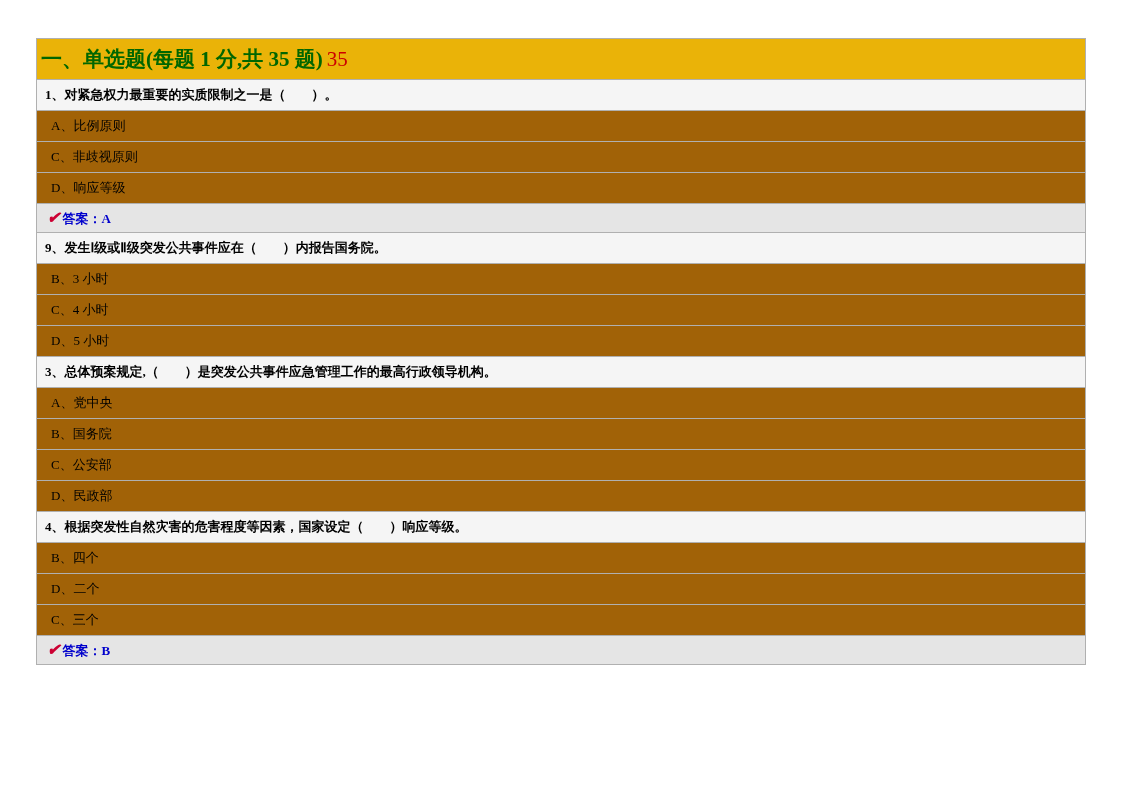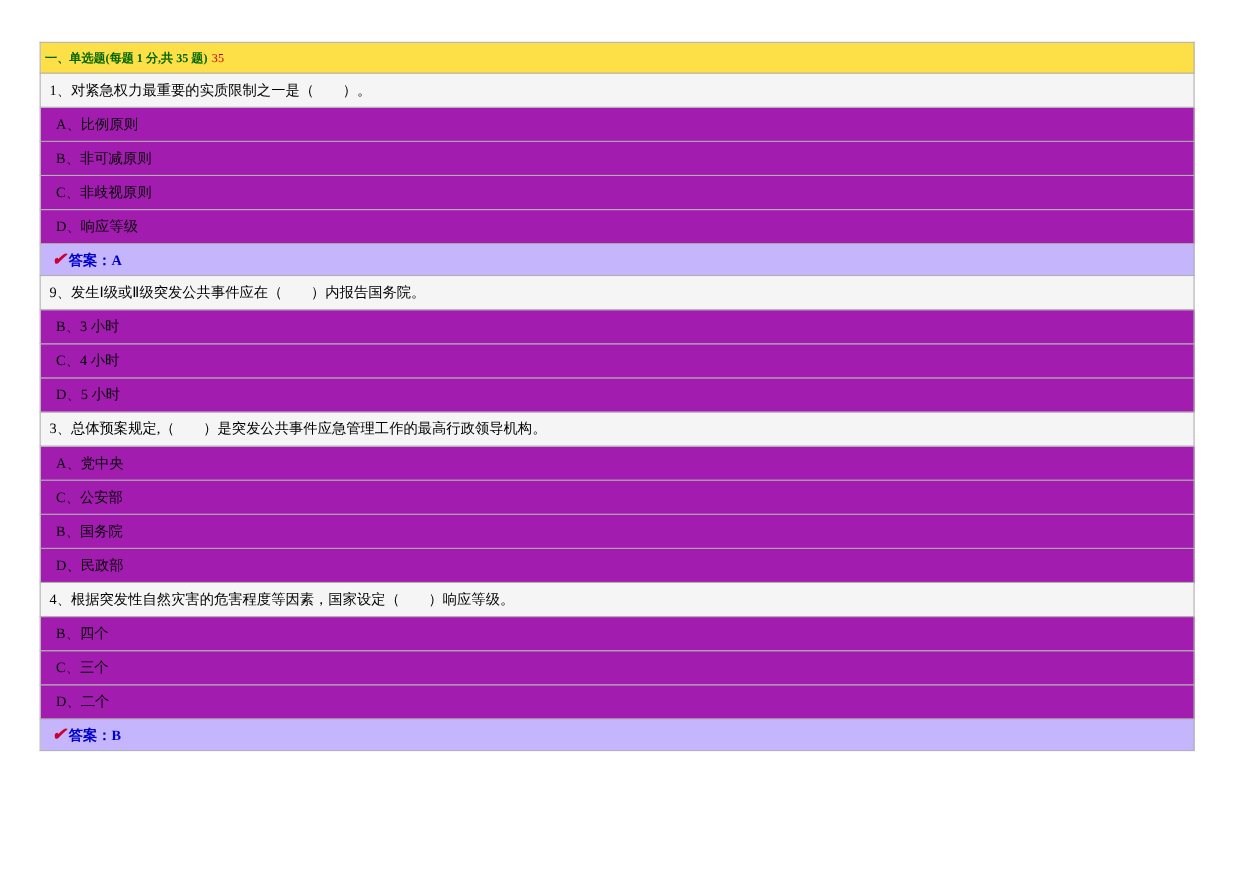--- a/index.html
+++ b/index.html
@@ -19,44 +19,44 @@
     border-collapse: collapse;
     border: 1px solid #888;
   }
   td {
     border: 1px solid #b0b0b0;
     padding: 0;
     vertical-align: middle;
     background: #fff;
   }
   .section-header {
-    background: #fde047;
+    background: #eab308;
     padding: 6px 4px 6px 4px;
-    font-size: 11px;
+    font-size: 21px;
     font-weight: bold;
     color: #006600;
   }
   .section-header .count {
     color: #cc0000;
     font-weight: normal;
     margin-left: 4px;
   }
   .question-row td {
     background: #f5f5f5;
-    font-weight: normal;
+    font-weight: bold;
     padding: 6px 6px 6px 8px;
     font-size: 13px;
   }
   .option-row td {
-    background: #a21caf;
+    background: #a16207;
     padding: 6px 6px 6px 14px;
     font-size: 13px;
   }
   .answer-row td {
-    background: #c4b5fd;
+    background: #e5e5e5;
     padding: 4px 6px 4px 10px;
     font-size: 13px;
     color: #0000cc;
     font-weight: bold;
   }
   .answer-row .check {
     color: #cc0033;
     font-style: italic;
     font-weight: bold;
     font-size: 16px;
@@ -73,23 +73,20 @@
         <tr>
           <td class="section-header"><span>一、单选题(每题 1 分,共 35 题)</span><span class="count">35</span></td>
         </tr>
         <tr class="question-row">
           <td>1、对紧急权力最重要的实质限制之一是（　　）。</td>
         </tr>
         <tr class="option-row">
           <td>A、比例原则</td>
         </tr>
         <tr class="option-row">
-          <td>B、非可减原则</td>
-        </tr>
-        <tr class="option-row">
           <td>C、非歧视原则</td>
         </tr>
         <tr class="option-row">
           <td>D、响应等级</td>
         </tr>
         <tr class="answer-row">
           <td><span class="check">✔</span><span>答案：</span><span>A</span></td>
         </tr>
         <tr class="question-row">
           <td>9、发生Ⅰ级或Ⅱ级突发公共事件应在（　　）内报告国务院。</td>
@@ -103,38 +100,38 @@
         <tr class="option-row">
           <td>D、5 小时</td>
         </tr>
         <tr class="question-row">
           <td>3、总体预案规定,（　　）是突发公共事件应急管理工作的最高行政领导机构。</td>
         </tr>
         <tr class="option-row">
           <td>A、党中央</td>
         </tr>
         <tr class="option-row">
-          <td>C、公安部</td>
+          <td>B、国务院</td>
         </tr>
         <tr class="option-row">
-          <td>B、国务院</td>
+          <td>C、公安部</td>
         </tr>
         <tr class="option-row">
           <td>D、民政部</td>
         </tr>
         <tr class="question-row">
           <td>4、根据突发性自然灾害的危害程度等因素，国家设定（　　）响应等级。</td>
         </tr>
         <tr class="option-row">
           <td>B、四个</td>
         </tr>
         <tr class="option-row">
-          <td>C、三个</td>
+          <td>D、二个</td>
         </tr>
         <tr class="option-row">
-          <td>D、二个</td>
+          <td>C、三个</td>
         </tr>
         <tr class="answer-row">
           <td><span class="check">✔</span><span>答案：</span><span>B</span></td>
         </tr>
       </tbody>
   </table>
 </div>
 
 </body></html>

